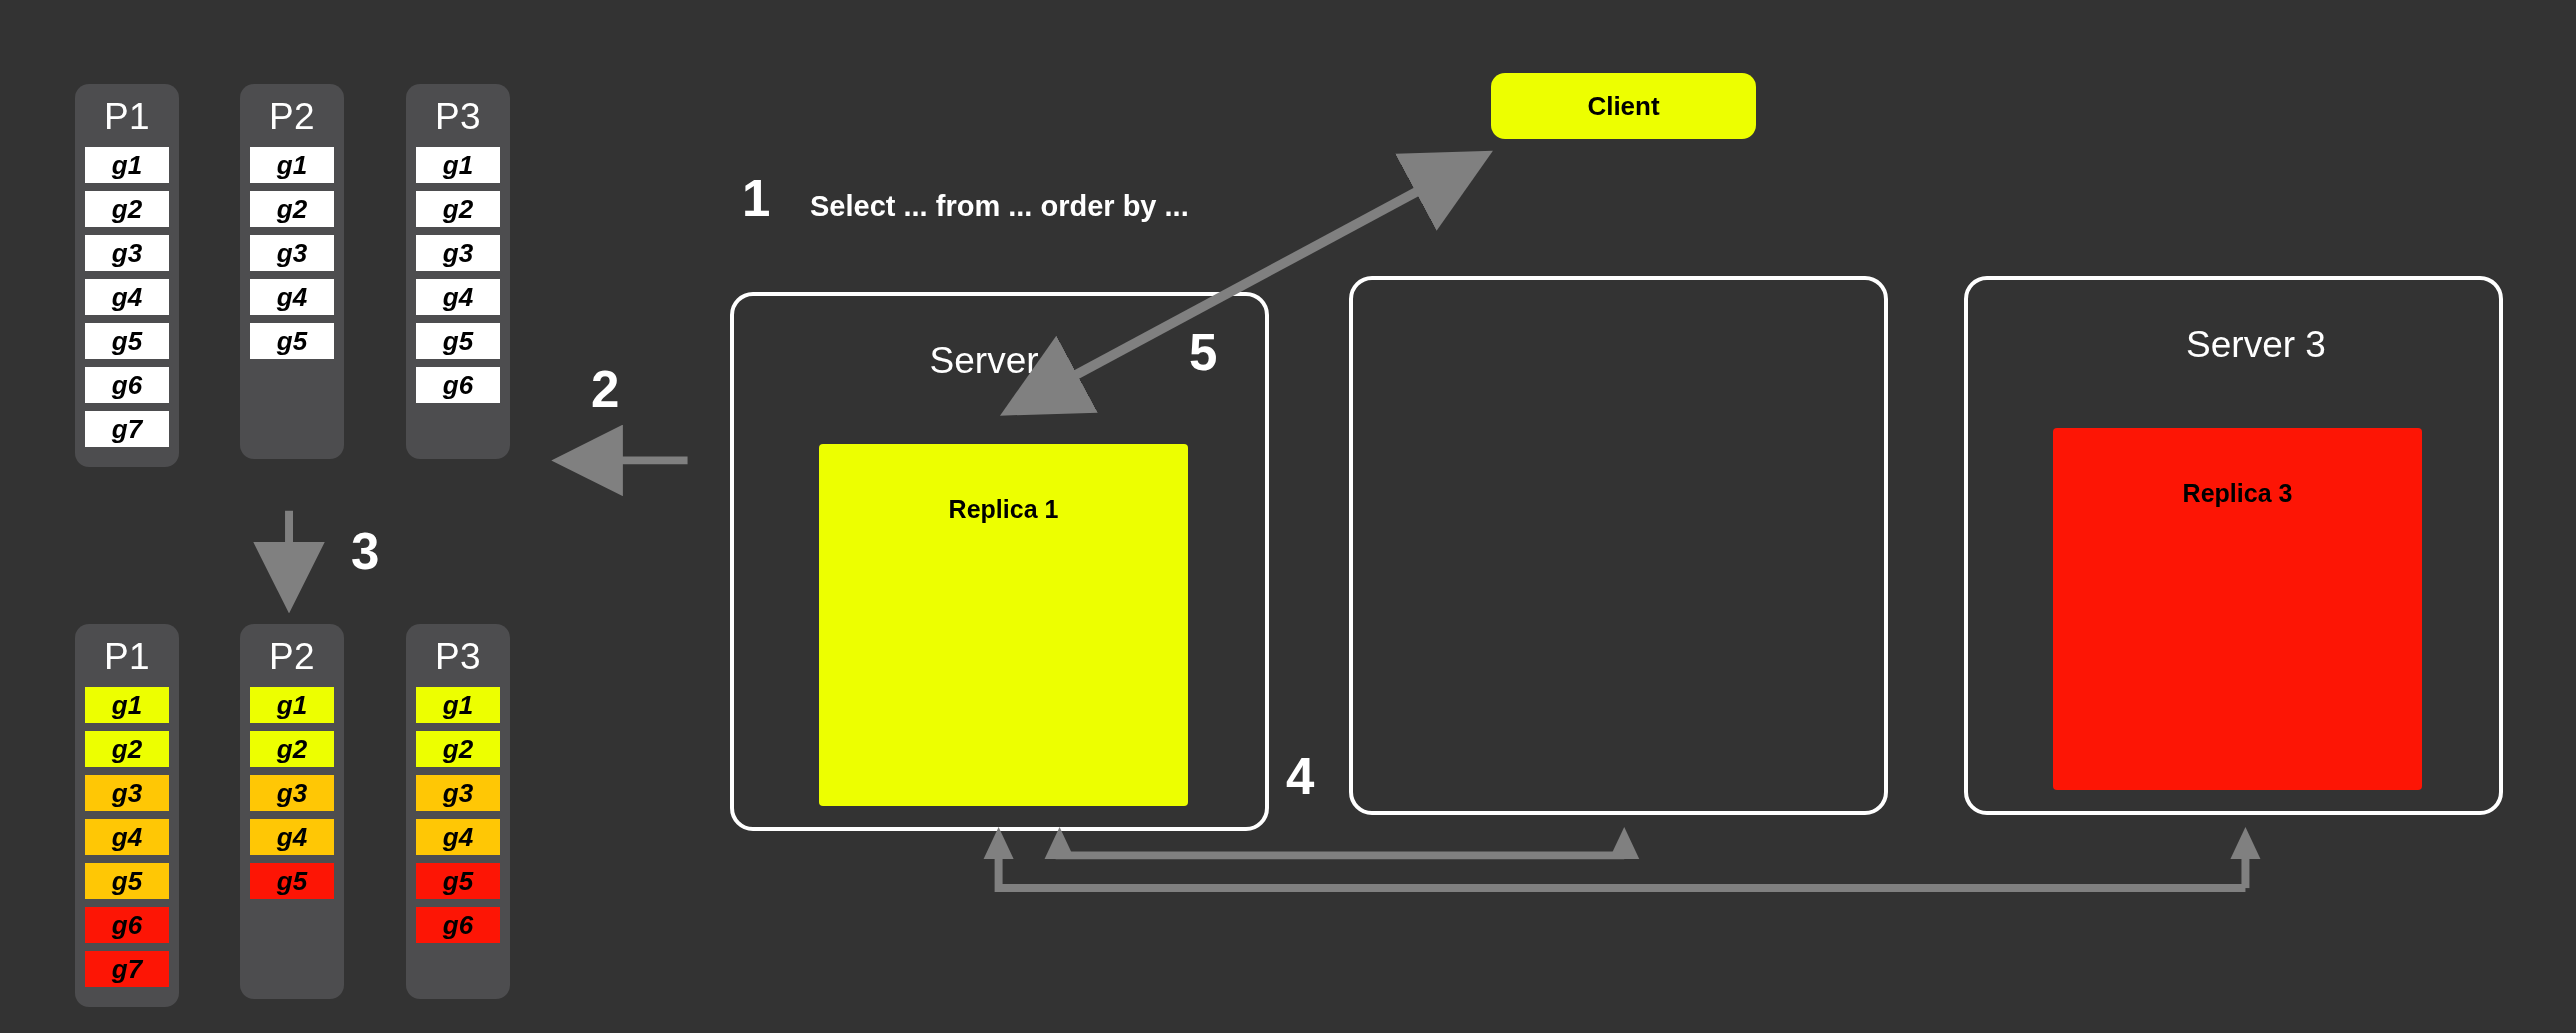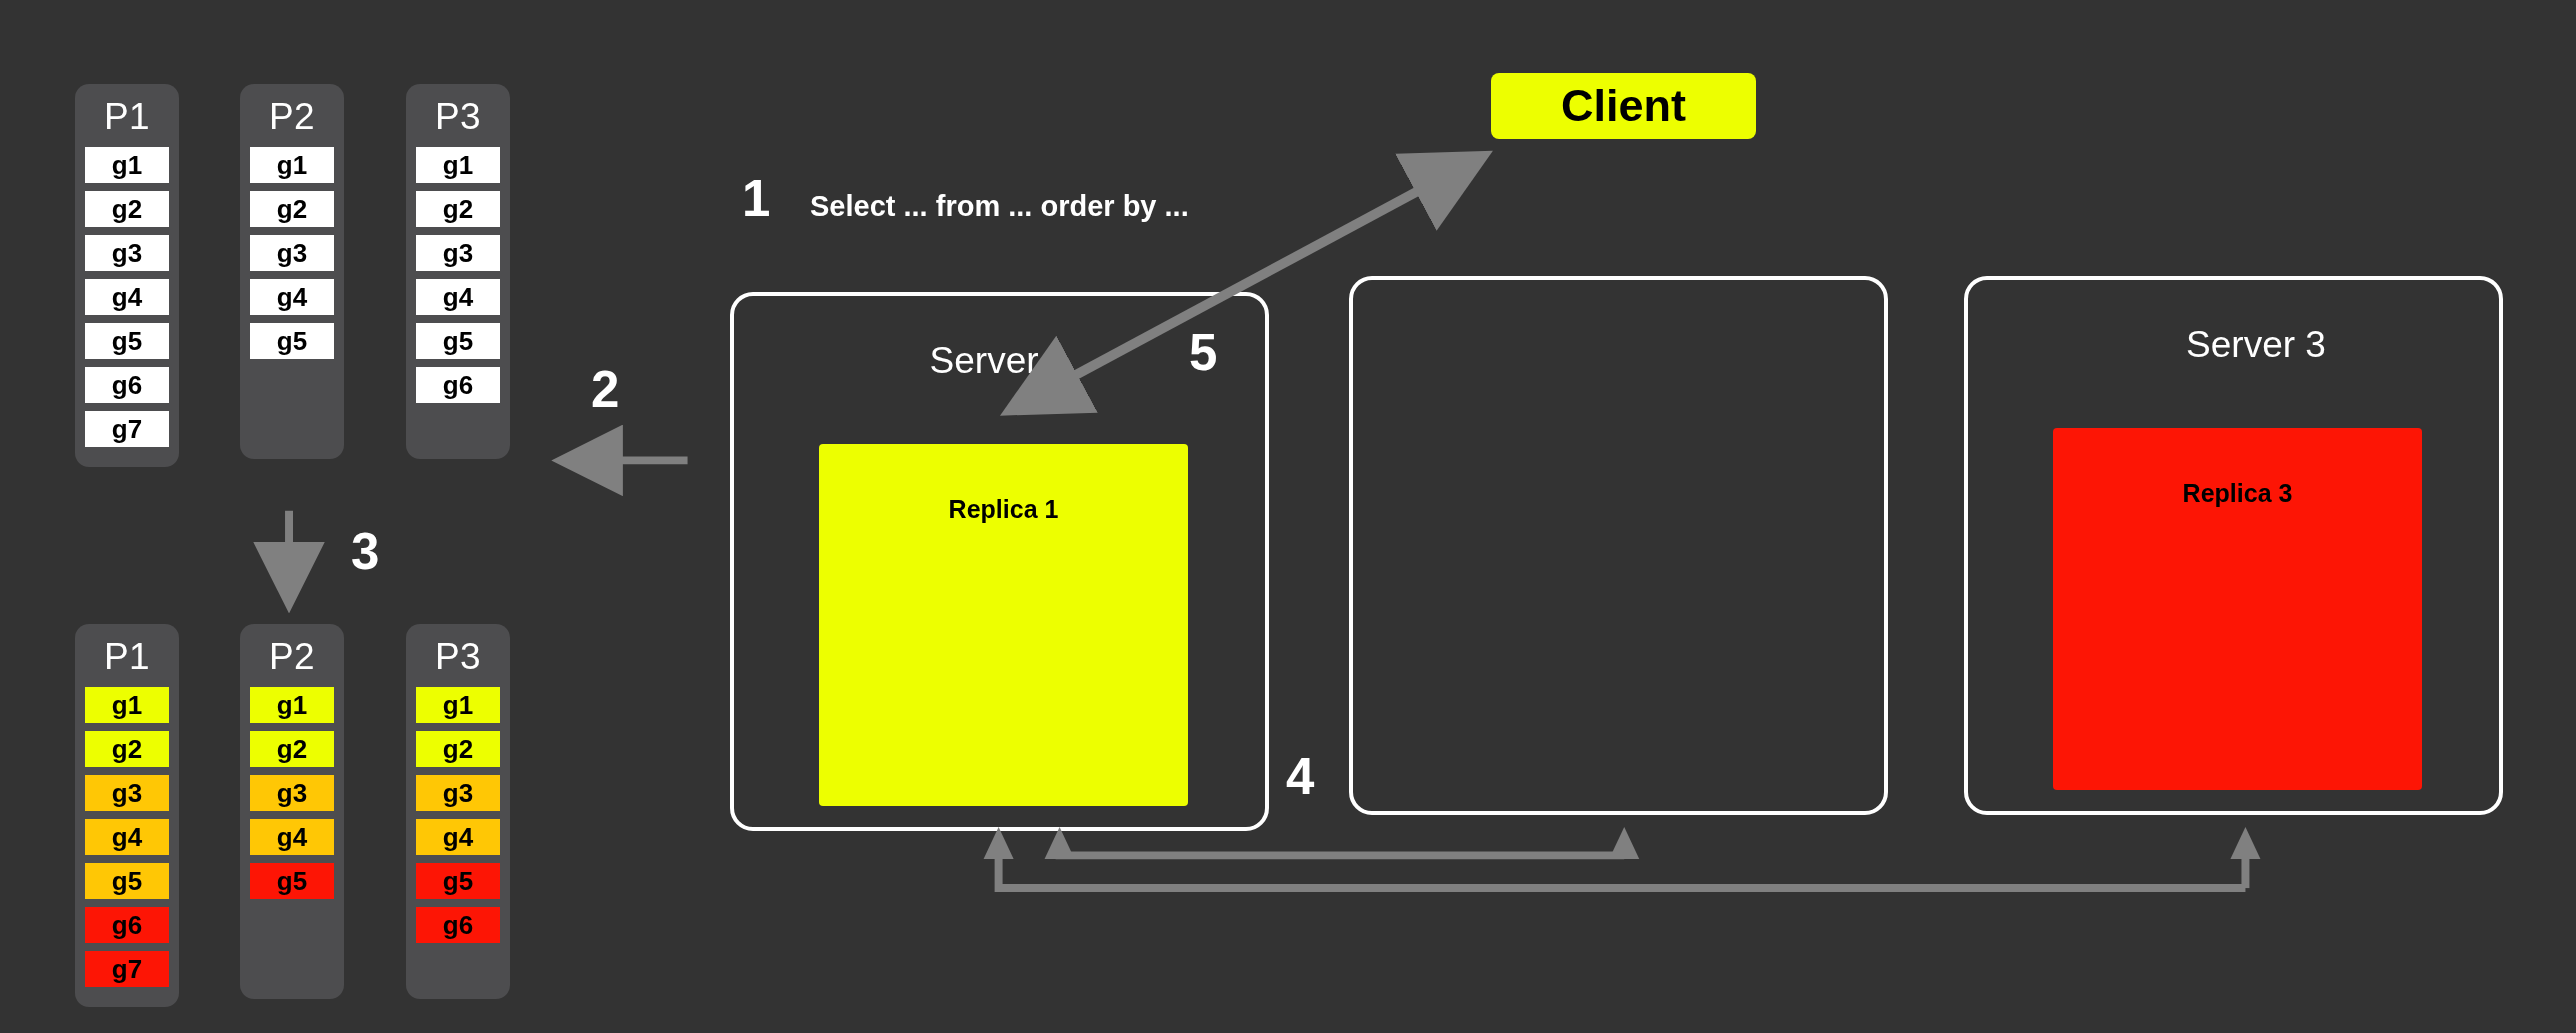--- a/index.html
+++ b/index.html
@@ -42,20 +42,21 @@
   }
   .pcell {
     height: 36px;
     line-height: 36px;
     margin-bottom: 8px;
     text-align: center;
     font-size: 26px;
     font-weight: bold;
     color: #000000;
     background: #ffffff;
+    font-style: italic;
   }
   .pcell:last-child { margin-bottom: 0; }
 
   
   .server {
     position: absolute;
     border: 4.4px solid #ffffff;
     border-radius: 23px;
     box-sizing: border-box;
     background: transparent;
@@ -77,23 +78,23 @@
     font-size: 25px;
     font-weight: bold;
     text-align: center;
     box-sizing: border-box;
   }
   .replica span { display: block; padding-top: 51px; }
 
   
   .client {
     position: absolute;
-    border-radius: 8px;
+    border-radius: 14px;
     color: #000000;
-    font-size: 45px;
+    font-size: 26px;
     font-weight: bold;
     text-align: center;
     display: flex;
     align-items: center;
     justify-content: center;
   }
 
   
   .steplabel {
     position: absolute;

